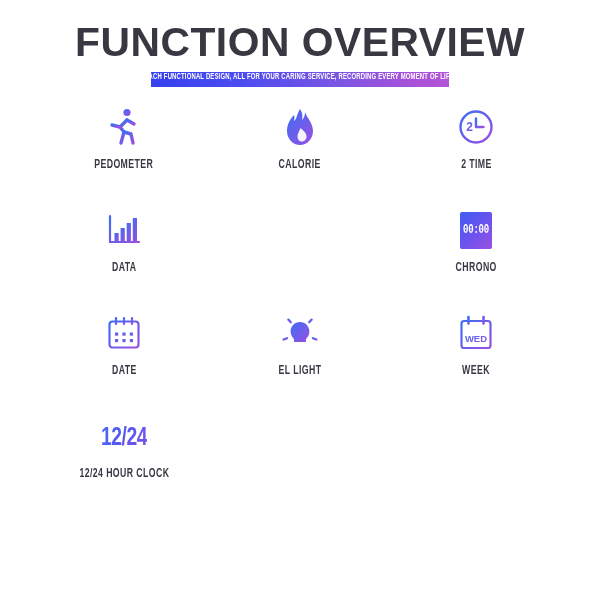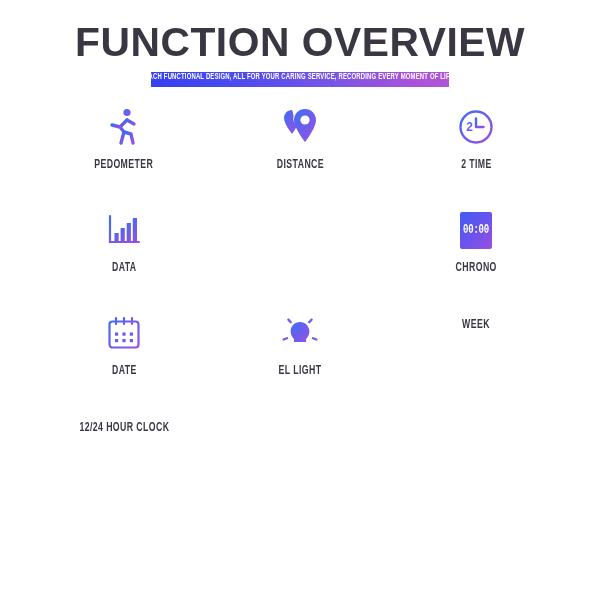--- a/index.html
+++ b/index.html
@@ -119,37 +119,36 @@
             <path d="M20 13 L13 20 L17 25 L14 36"></path>
             <path d="M17 25 L24 27 L26 36"></path>
             <path d="M13 20 L5 18"></path>
             <path d="M20 13 L27 17"></path>
           </g>
         </svg>
       </div>
       <div class="label">PEDOMETER</div>
     </div>
 
-
-    <div class="cell">
-      <div class="icon-wrap">
-        <svg width="34" height="38" viewBox="0 0 34 38">
-          <defs>
-              <linearGradient id="g3" x1="0" y1="0" x2="1" y2="1">
-            <stop offset="0" stop-color="#3b6ef5"></stop>
-                <stop offset="1" stop-color="#9b4fe2"></stop>
-              </linearGradient>
-            </defs>
-          <path fill="url(#g3)" d="M9 2 C4.5 2 1 5.6 1 10 C1 16 9 26 9 26 C9 26 12 22 14.5 17 C11 15.6 9.5 12 10.6 8 C10.2 4.6 9 2 9 2 Z"></path>
-          <path fill="url(#g3)" d="M22 1 C15.9 1 11 5.9 11 12 C11 20.2 22 34 22 34 C22 34 33 20.2 33 12 C33 5.9 28.1 1 22 1 Z"></path>
-          <circle cx="22" cy="12" r="4.6" fill="#ffffff"></circle>
-        </svg>
-      </div>
-      <div class="label">DISTANCE</div>
-    </div>
+    <div class="cell">
+      <div class="icon-wrap">
+        <svg width="28" height="38" viewBox="0 0 28 38">
+          <defs>
+              <linearGradient id="g2" x1="0" y1="0" x2="1" y2="1">
+            <stop offset="0" stop-color="#3b6ef5"></stop>
+                <stop offset="1" stop-color="#9b4fe2"></stop>
+              </linearGradient>
+            </defs>
+          <path fill="url(#g2)" d="M14 1 C10 8 11 11 8 13 C9 9 8 7 8 7 C3 12 1 18 1 23 C1 31 7 37 14 37 C21 37 27 31 27 23 C27 15 21 10 19 4 C19 9 17 11 16 12 C17 7 16 4 14 1 Z"></path>
+          <path fill="#ffffff" opacity="0.92" d="M14.5 20 C13 24 11.5 25.5 11.5 28.5 C11.5 31.5 13.5 33.5 16 33.5 C18.5 33.5 20.5 31.3 20.5 28.5 C20.5 24.5 17 22.5 14.5 20 Z"></path>
+        </svg>
+      </div>
+      <div class="label">CALORIE</div>
+    </div>
+
 
 
     <div class="cell">
       <div class="icon-wrap">
         <svg width="38" height="38" viewBox="0 0 38 38">
           <defs>
               <linearGradient id="g5" x1="0" y1="0" x2="1" y2="1">
             <stop offset="0" stop-color="#3b6ef5"></stop>
                 <stop offset="1" stop-color="#9b4fe2"></stop>
               </linearGradient>
@@ -251,21 +250,40 @@
             <path d="M37.5 16 L34 16"></path>
             <path d="M3.6 25.5 L7 24.2"></path>
             <path d="M36.4 25.5 L33 24.2"></path>
           </g>
         </svg>
       </div>
       <div class="label">EL LIGHT</div>
     </div>
 
     <div class="cell">
+      <div class="icon-wrap">
+        <svg width="34" height="36" viewBox="0 0 34 36">
+          <defs>
+              <linearGradient id="g12" x1="0" y1="0" x2="1" y2="1">
+            <stop offset="0" stop-color="#3b6ef5"></stop>
+                <stop offset="1" stop-color="#9b4fe2"></stop>
+              </linearGradient>
+            </defs>
+          <rect x="2.5" y="6" width="29" height="27" rx="2.6" fill="none" stroke="url(#g12)" stroke-width="2.2"></rect>
+          <path d="M2.5 12.5 L31.5 12.5" stroke="url(#g12)" stroke-width="5.6"></path>
+          <g stroke="url(#g12)" stroke-width="2.6" stroke-linecap="round">
+            <path d="M9.5 2 L9.5 8.5 M24.5 2 L24.5 8.5"></path>
+          </g>
+          <text x="17" y="26.5" font-family="Liberation Sans, sans-serif" font-size="9.5" font-weight="bold" fill="url(#g12)" text-anchor="middle">WED</text>
+        </svg>
+      </div>
       <div class="label">WEEK</div>
     </div>
 
     <div class="cell">
+      <div class="icon-wrap">
+        <span class="txticon">12/24</span>
+      </div>
       <div class="label">12/24 HOUR CLOCK</div>
     </div>
 
   </div>
 </div>
 
 </body></html>

